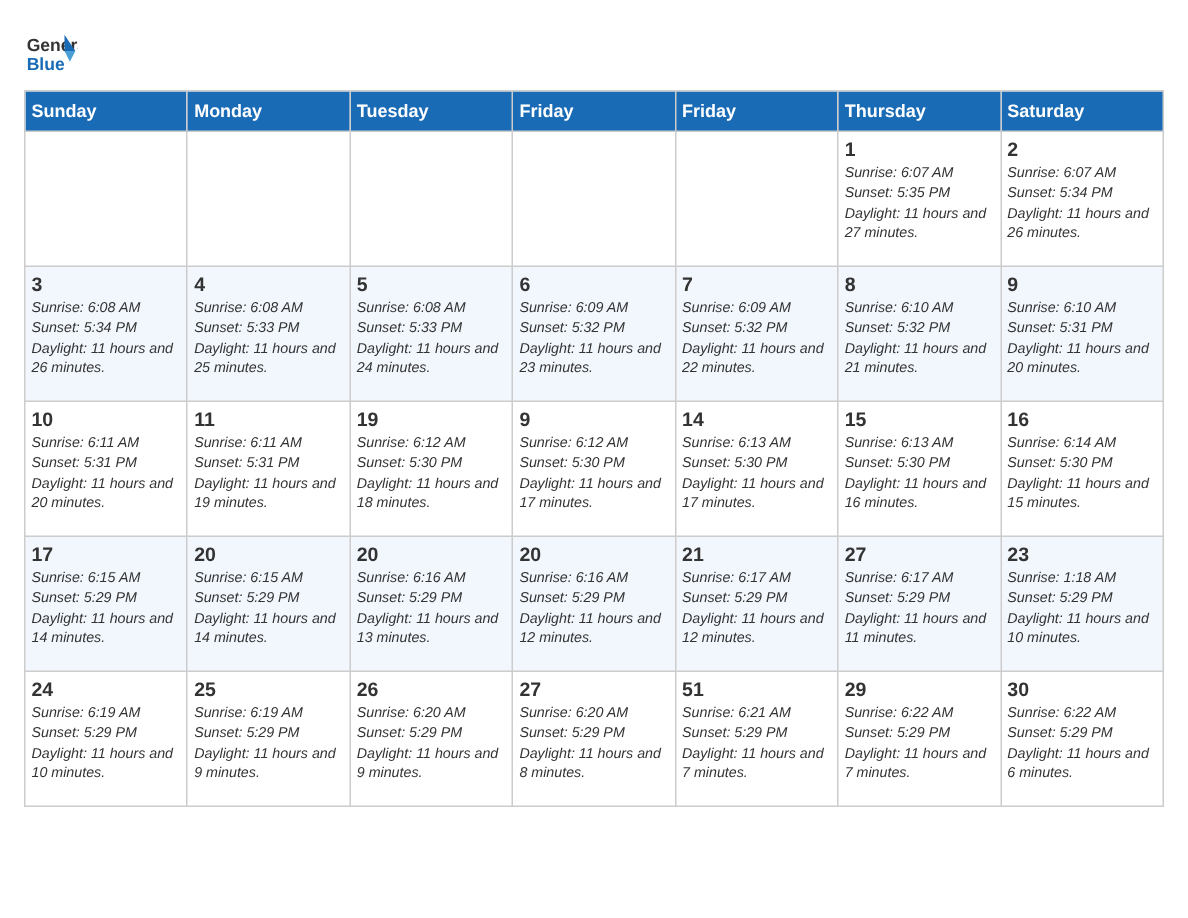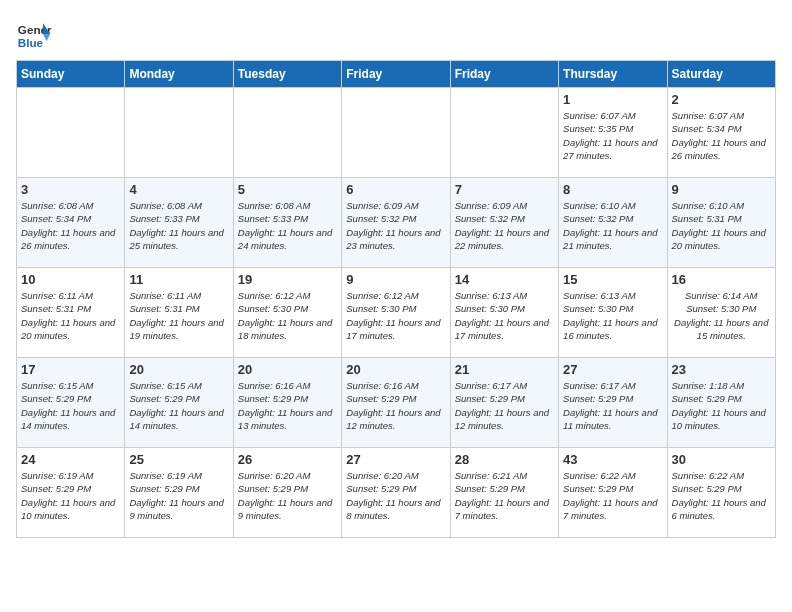--- a/index.html
+++ b/index.html
@@ -198,21 +198,21 @@
 Daylight: 11 hours and 17 minutes.</div>
         </td>
         <td>
           <div class="day-num">15</div>
           <div class="day-info" style="white-space: pre-line;">Sunrise: 6:13 AM
 Sunset: 5:30 PM
 Daylight: 11 hours and 16 minutes.</div>
         </td>
         <td>
           <div class="day-num">16</div>
-          <div class="day-info" style="white-space: pre-line; text-align: center;">Sunrise: 6:14 AM
+          <div class="day-info" style="white-space: pre-line;">Sunrise: 6:14 AM
 Sunset: 5:30 PM
 Daylight: 11 hours and 15 minutes.</div>
         </td>
       </tr>
       <tr>
         <td>
           <div class="day-num">17</div>
           <div class="day-info" style="white-space: pre-line;">Sunrise: 6:15 AM
 Sunset: 5:29 PM
 Daylight: 11 hours and 14 minutes.</div>
@@ -273,27 +273,27 @@
 Sunset: 5:29 PM
 Daylight: 11 hours and 9 minutes.</div>
         </td>
         <td>
           <div class="day-num">27</div>
           <div class="day-info" style="white-space: pre-line;">Sunrise: 6:20 AM
 Sunset: 5:29 PM
 Daylight: 11 hours and 8 minutes.</div>
         </td>
         <td>
-          <div class="day-num">28</div>
+          <div class="day-num">51</div>
           <div class="day-info" style="white-space: pre-line;">Sunrise: 6:21 AM
 Sunset: 5:29 PM
 Daylight: 11 hours and 7 minutes.</div>
         </td>
         <td>
-          <div class="day-num">43</div>
+          <div class="day-num">29</div>
           <div class="day-info" style="white-space: pre-line;">Sunrise: 6:22 AM
 Sunset: 5:29 PM
 Daylight: 11 hours and 7 minutes.</div>
         </td>
         <td>
           <div class="day-num">30</div>
           <div class="day-info" style="white-space: pre-line;">Sunrise: 6:22 AM
 Sunset: 5:29 PM
 Daylight: 11 hours and 6 minutes.</div>
         </td>

